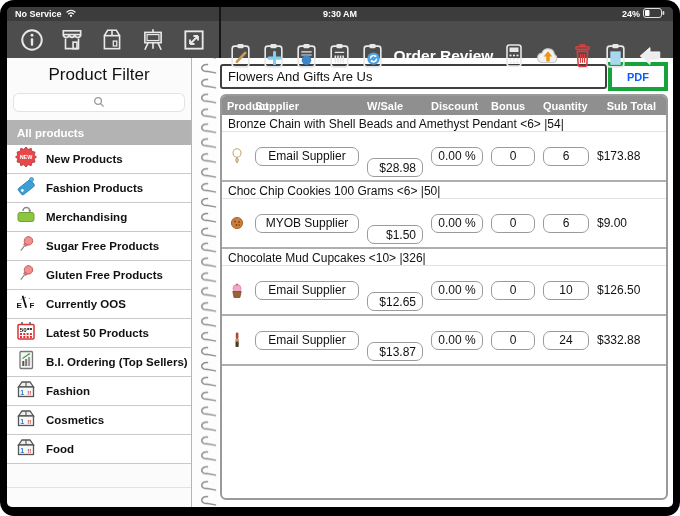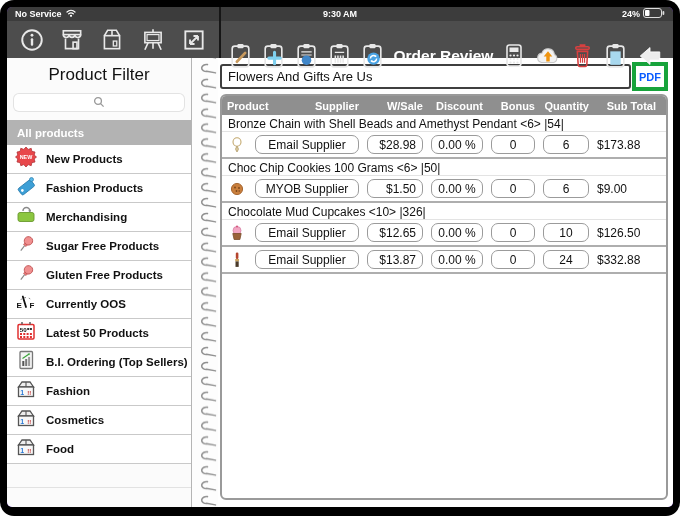--- a/index.html
+++ b/index.html
@@ -37,37 +37,37 @@
 
   
   .spiral { width:26px; background:#fdfdfd; position:relative; }
 
   
   .main { flex:1; background:#fff; display:flex; flex-direction:column; padding:4px 5px 7px 2px; min-width:0; }
   .customer-row { display:flex; align-items:center; }
   .customer-field { flex:1; height:25px; border:2px solid #3f3f3f; border-radius:3px; background:#fff;
                     font-size:13px; color:#111; display:flex; align-items:center; padding-left:6px; }
   .pdf-highlight { border:4px solid #17a33b; padding:1px; margin-left:1px; display:flex; background:#fff; }
-  .pdf-button { width:26px; height:19px; background:#fff; border:none; border-radius:5px; color:#0a5cff;
+  .pdf-button { width:50px; height:19px; background:#fff; border:none; border-radius:5px; color:#0a5cff;
                 font-weight:bold; font-size:11px; display:flex; align-items:center; justify-content:center; cursor:pointer; }
 
   .table-panel { flex:1; margin-top:3px; border:2px solid #9a9a9a; border-radius:6px; overflow:hidden;
                  background:#fff; display:flex; flex-direction:column; }
   .tgrid { display:grid; grid-template-columns:20px 104px 56px 52px 44px 46px 1fr; column-gap:8px;
            align-items:center; padding:0 5px; }
   .tbl-header { height:19px; background:#8f8f8f; color:#fff; font-weight:bold; font-size:11px; }
-  .th { text-align:right; } .th.first { text-align:left; white-space:nowrap; }
+  .th { text-align:left; } .th.first { text-align:left; white-space:nowrap; }
   .th.last { text-align:right; padding-right:5px; }
   .prow-name { font-size:12px; color:#111; padding:2px 6px 1px 6px; height:17px; line-height:14px;
                border-bottom:1px solid #e3e3e3; white-space:nowrap; overflow:hidden; }
   .prow-controls { padding-top:3px; padding-bottom:3px; border-bottom:2px solid #aeaeae; }
   .cell-icon { display:flex; justify-content:center; line-height:0; }
   .field { height:19px; border:1px solid #9b9b9b; border-radius:7px; background:#fff; font-size:12px;
            color:#111; display:flex; align-items:center; justify-content:center; cursor:pointer; width:100%; }
-  .field.num { justify-content:flex-end; padding-right:6px; }
+  .field.num { justify-content:flex-end; padding-right:6px;margin-top:23px; }
   .subtotal { text-align:left; font-size:12px; color:#111; padding-right:8px; }
 </style>
 </head>
 <body>
 
 <div class="device">
 <div class="screen">
 
   <div class="header">
     <div class="statusbar">

